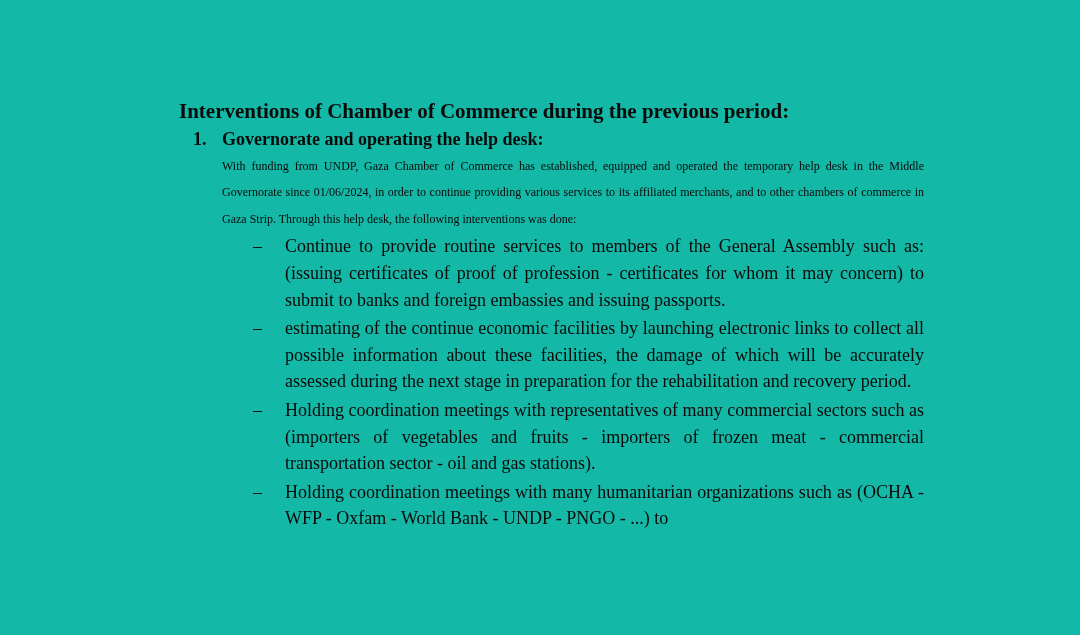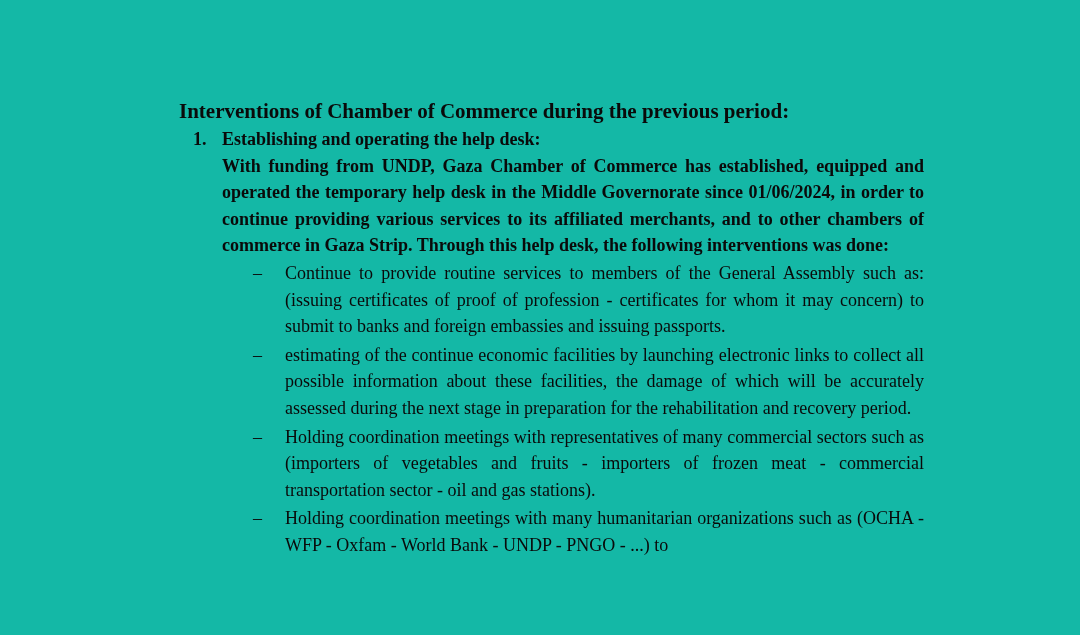--- a/index.html
+++ b/index.html
@@ -41,24 +41,23 @@
     font-weight: bold;
     line-height: 26.6px;
   }
   .list-number {
     width: 29px;
     flex-shrink: 0;
   }
   .intro-paragraph {
     margin: 0 0 0 29px;
     width: 702px;
-    font-size: 18px;
+    font-size: 12px;
     line-height: 26.6px;
     text-align: justify;
-    font-weight: bold;
   }
   ul.bullets {
     list-style: none;
     margin: 1px 0 0 60px;
     padding: 0;
     width: 671px;
   }
   li.bullet {
     display: flex;
     font-size: 18px;
@@ -80,21 +79,21 @@
 <body>
 
 <div class="page">
 
   <h1 class="doc-title">Interventions of Chamber of Commerce during the previous period:</h1>
 
   <div class="content">
 
     <div class="heading-row">
       <span class="list-number">1.</span>
-      <span class="heading-text">Establishing and operating the help desk:</span>
+      <span class="heading-text">Governorate and operating the help desk:</span>
     </div>
 
     <p class="intro-paragraph">With funding from UNDP, Gaza Chamber of Commerce has established, equipped and operated the temporary help desk in the Middle Governorate since 01/06/2024, in order to continue providing various services to its affiliated merchants, and to other chambers of commerce in Gaza Strip. Through this help desk, the following interventions was done:</p>
 
     <ul class="bullets">
       <li class="bullet">
         <span class="bullet-marker">–</span>
         <span class="bullet-text">Continue to provide routine services to members of the General Assembly such as: (issuing certificates of proof of profession - certificates for whom it may concern) to submit to banks and foreign embassies and issuing passports.</span>
       </li>
       <li class="bullet">

